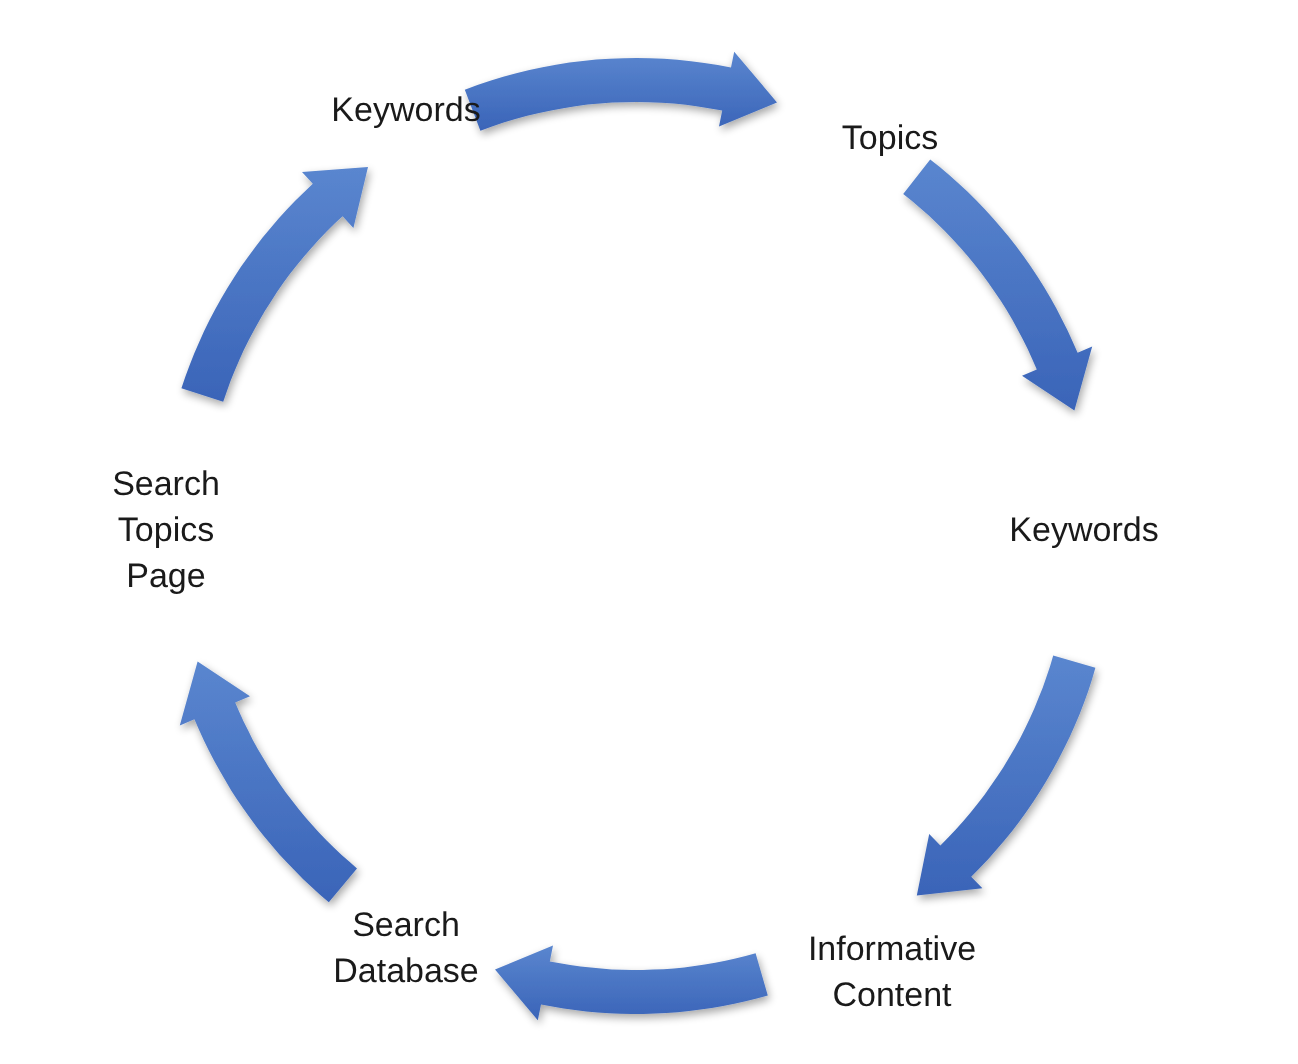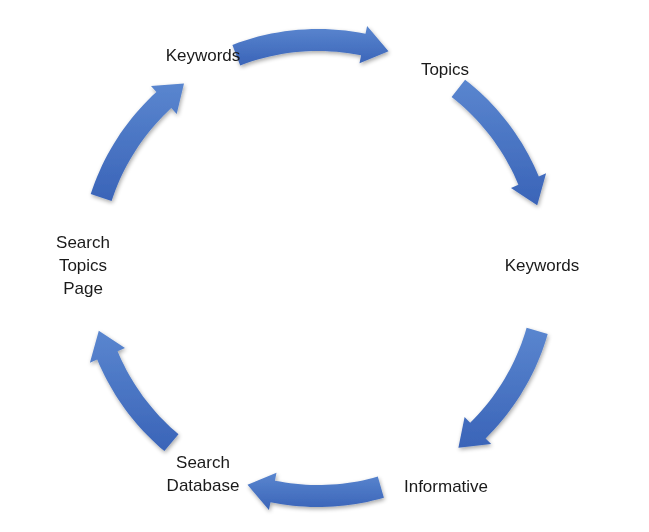--- a/index.html
+++ b/index.html
@@ -47,20 +47,21 @@
       <span>Keywords</span>
     </div>
     <div class="label" style="left: 445px; top: 69px; text-align: right;">
       <span>Topics</span>
     </div>
     <div class="label" style="left: 542px; top: 265px;">
       <span>Keywords</span>
     </div>
     <div class="label" style="left: 446px; top: 474px; margin-top: 12px;">
       <span>Informative</span>
+      <span>Content</span>
     </div>
     <div class="label" style="left: 203px; top: 474px;">
       <span>Search</span>
       <span>Database</span>
     </div>
     <div class="label" style="left: 83px; top: 265px;">
       <span>Search</span>
       <span>Topics</span>
       <span>Page</span>
     </div>

